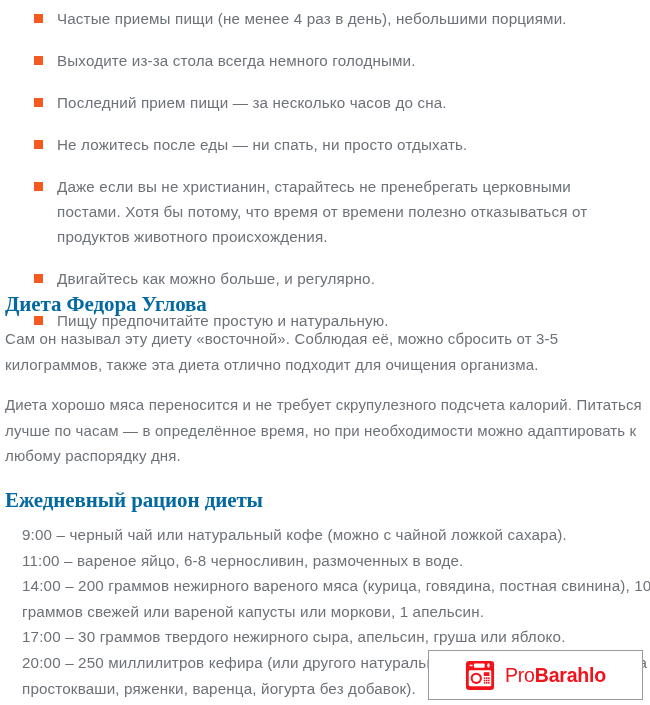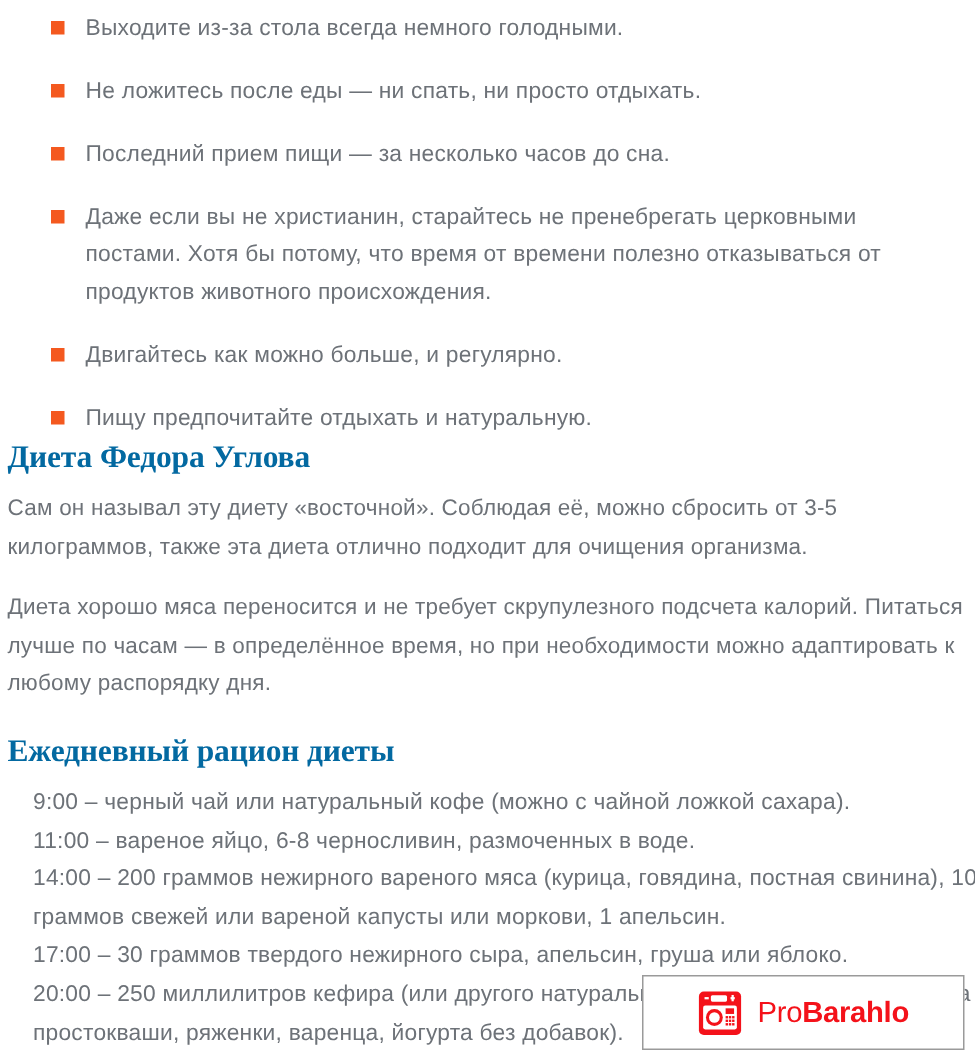--- a/index.html
+++ b/index.html
@@ -127,41 +127,45 @@
   .wm-text .wm-barahlo { font-weight: bold; }
 </style>
 </head>
 <body>
 
 <div class="page">
 
   <ul id="list-block" class="tips-list">
     <li>
       <span class="bullet-square"></span>
+      <span>Частые приемы пищи (не менее 4 раз в день), небольшими порциями.</span>
+    </li>
+    <li>
+      <span class="bullet-square"></span>
       <span>Выходите из-за стола всегда немного голодными.</span>
     </li>
     <li>
       <span class="bullet-square"></span>
+      <span>Последний прием пищи — за несколько часов до сна.</span>
+    </li>
+    <li>
+      <span class="bullet-square"></span>
       <span>Не ложитесь после еды — ни спать, ни  просто отдыхать.</span>
     </li>
-    <li>
-      <span class="bullet-square"></span>
-      <span>Последний прием пищи — за несколько часов до сна.</span>
-    </li>
     <li style="padding-right:48px;">
       <span class="bullet-square"></span>
       <span>Даже если вы не христианин, старайтесь не пренебрегать церковными постами. Хотя бы потому, что время от времени полезно отказываться от продуктов животного происхождения.</span>
     </li>
     <li>
       <span class="bullet-square"></span>
       <span>Двигайтесь как можно больше, и регулярно.</span>
     </li>
     <li>
       <span class="bullet-square"></span>
-      <span>Пищу предпочитайте отдыхать и натуральную.</span>
+      <span>Пищу предпочитайте простую и натуральную.</span>
     </li>
   </ul>
 
   <h2 id="heading-diet" class="section-heading">Диета Федора Углова</h2>
 
   <p id="par-diet-1" class="body-par">Сам он называл эту диету «восточной». Соблюдая её, можно сбросить от 3-5 килограммов, также эта диета отлично подходит для очищения организма.</p>
 
   <p id="par-diet-2" class="body-par">Диета хорошо мяса переносится и не требует скрупулезного подсчета калорий. Питаться лучше по часам — в определённое время, но при необходимости можно адаптировать к любому распорядку дня.</p>
 
   <h2 id="heading-ration" class="section-heading">Ежедневный рацион диеты</h2>

